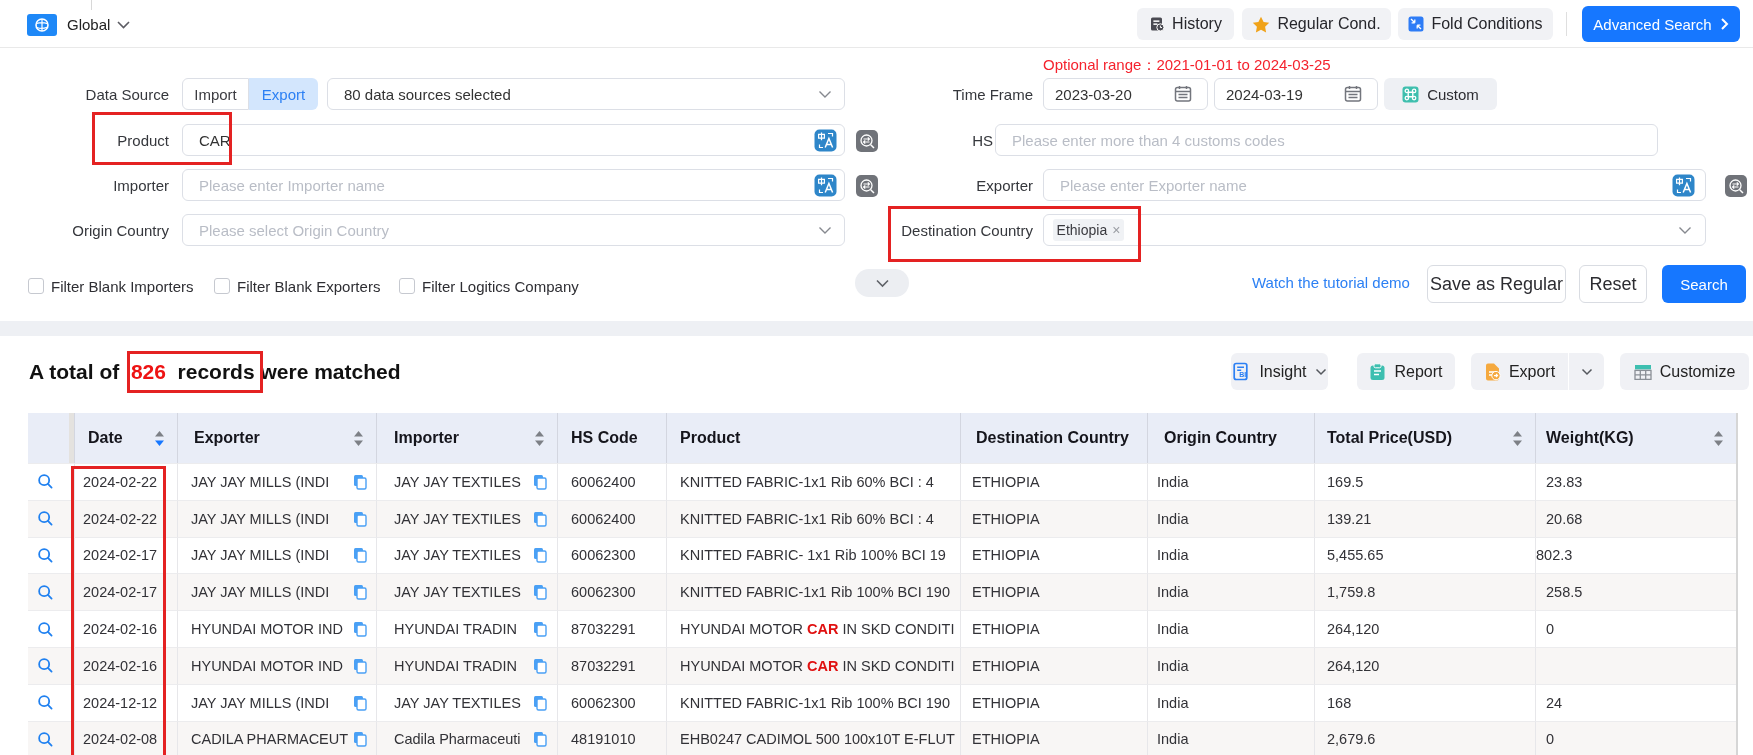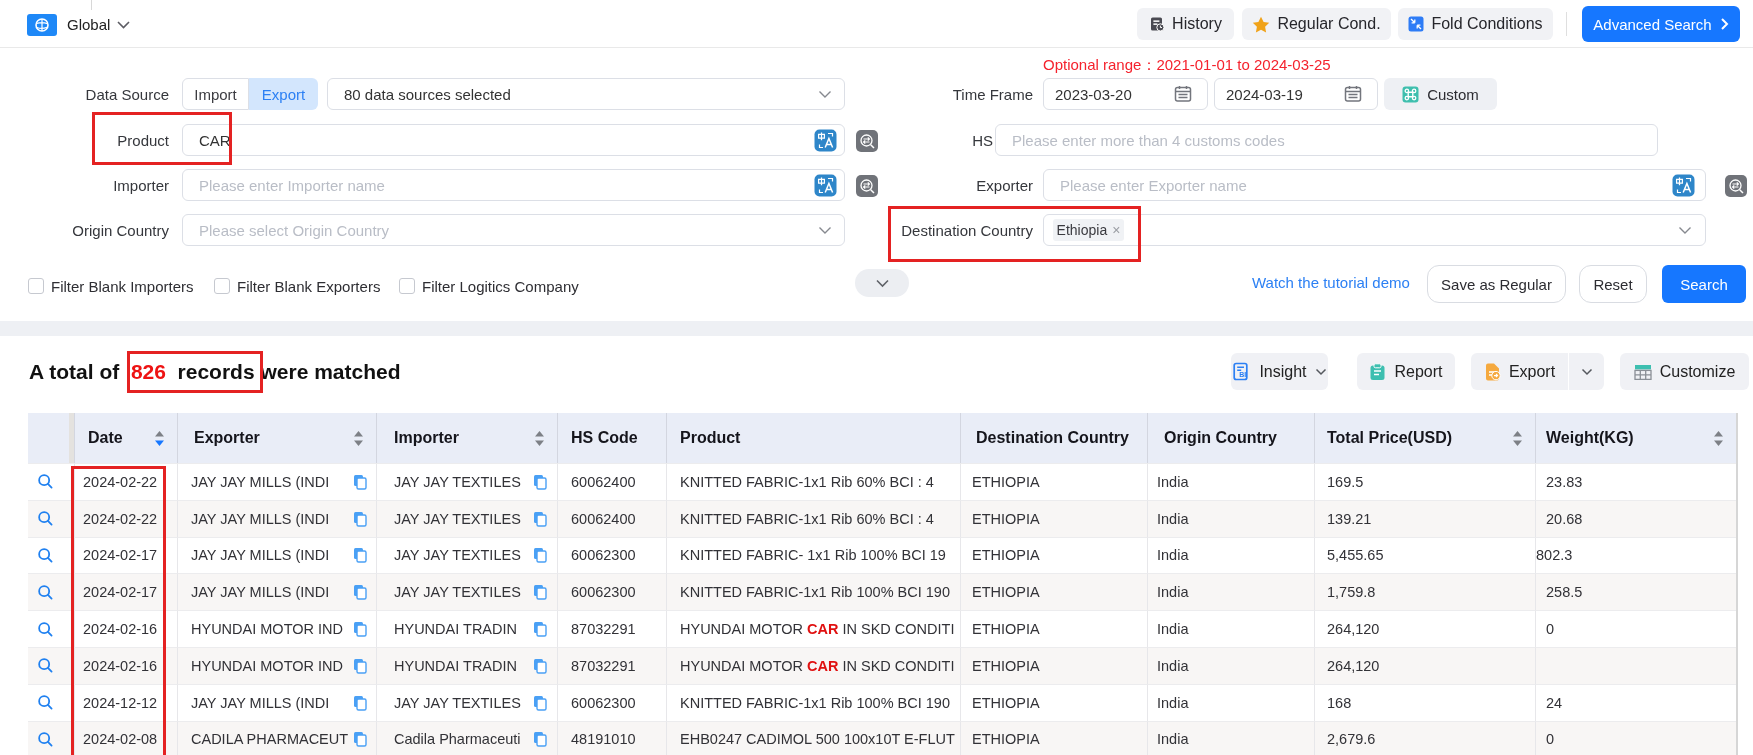--- a/index.html
+++ b/index.html
@@ -24,22 +24,22 @@
   .box { position:absolute; height:32px; border:1px solid #dcdfe6; border-radius:6px; background:#fff;
     display:flex; align-items:center; font-size:15px; color:#333; }
   .ph { color:#b9bdc6; }
   .chev { position:absolute; top:11px; width:14px; height:9px; }
   .cb { position:absolute; top:278px; width:16px; height:16px; border:1px solid #c6c9d0;
     border-radius:3px; background:#fff; }
   .cblb { position:absolute; top:277px; height:18px; display:flex; align-items:center;
     font-size:15px; color:#2e2e33; }
   .redbox { position:absolute; border:3px solid #e42222; z-index:50; pointer-events:none; }
   .wbtn { position:absolute; top:265px; height:38px; background:#fff; border:1px solid #d9dce2;
-    border-radius:12px; display:flex; align-items:center; justify-content:center;
-    font-size:15px; color:#2c2c31; }
+    border-radius:6px; display:flex; align-items:center; justify-content:center;
+    font-size:18px; color:#2c2c31; }
 
   
   #grayband { position:absolute; left:0; top:321px; width:1753px; height:15px; background:#eef0f4; }
   #results { position:absolute; left:0; top:336px; width:1753px; height:419px; background:#fff; }
   .rbtn { position:absolute; top:353px; height:37px; background:#f0f1f5; border-radius:6px;
     display:flex; align-items:center; justify-content:center; gap:8px; font-size:16px; color:#222; }
 
   
   #table { position:absolute; left:28px; top:413px; width:1710px; }
   .trow { display:grid; grid-template-columns:46px 103px 199px 181px 109px 294px 187px 167px 221px 203px; }

